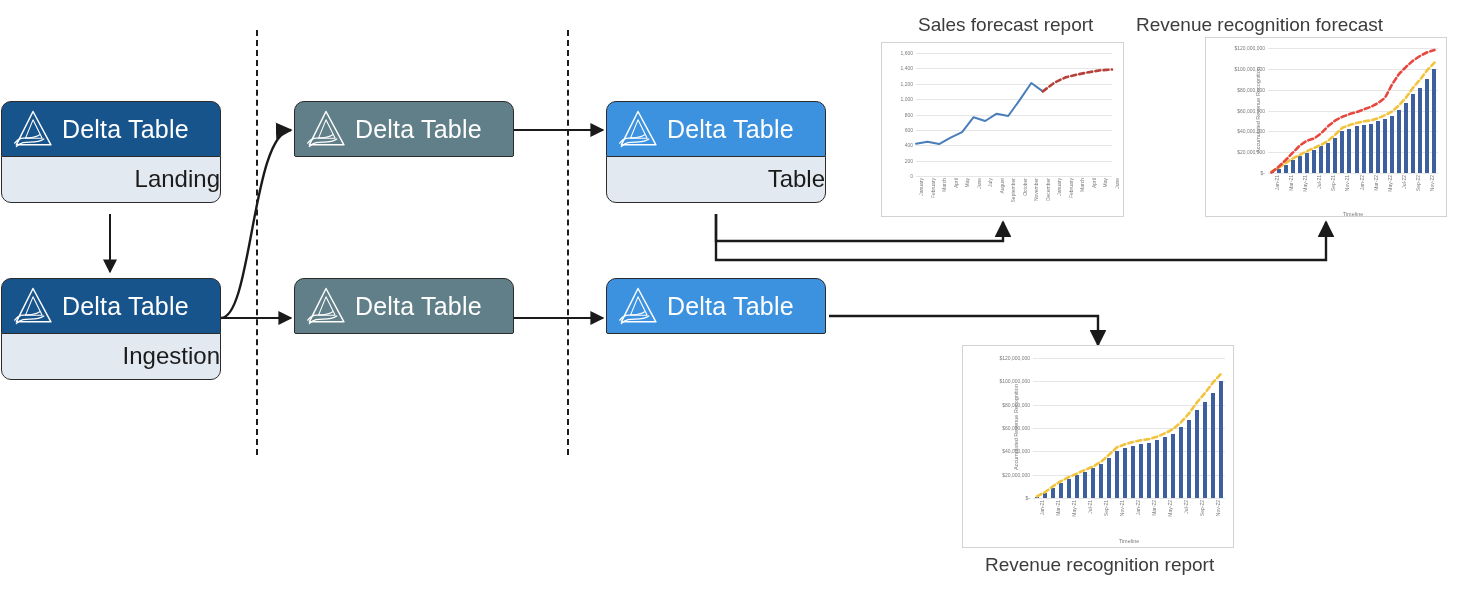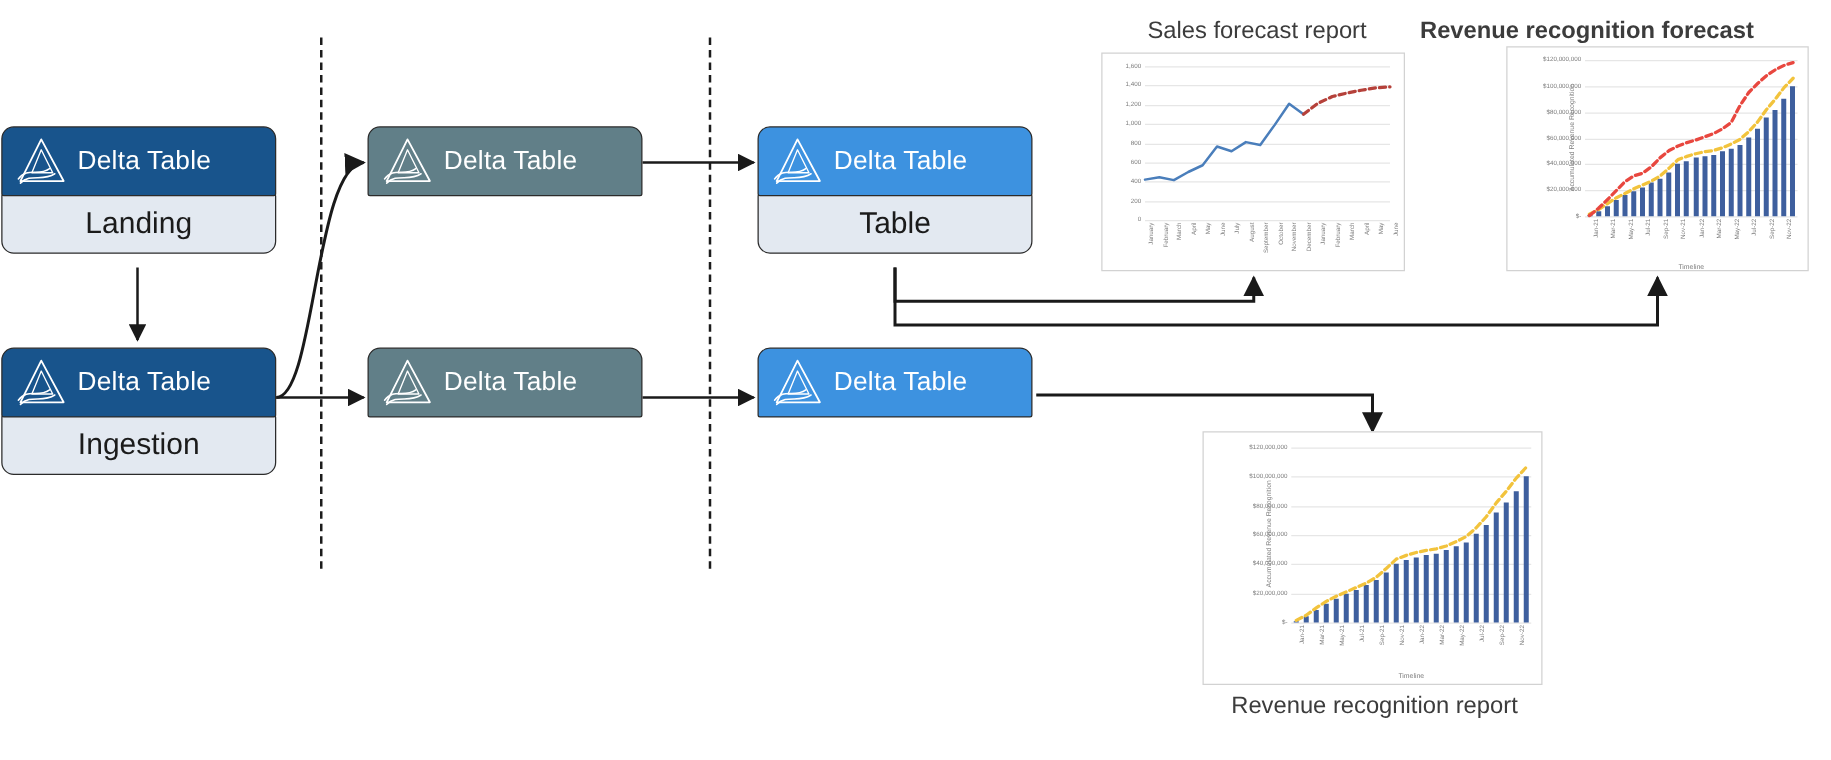--- a/index.html
+++ b/index.html
@@ -9,26 +9,26 @@
 
   
   .node{position:absolute;width:220px;}
   .node .head{
     height:56px;border-radius:10px 10px 2px 2px;
     border:1px solid #2b2b2b;
     display:flex;align-items:center;gap:8px;padding:0 10px;
     box-sizing:border-box;position:relative;z-index:2;
   }
   .node .head .label{
-    color:#ffffff;font-size:21px;letter-spacing:.2px;white-space:nowrap;
+    color:#ffffff;font-size:25px;letter-spacing:.2px;white-space:nowrap;
   }
   .node .body{
     height:48px;margin-top:-2px;border-radius:2px 2px 10px 10px;
     background:#e3e9f1;border:1px solid #2b2b2b;
-    display:flex;align-items:center;justify-content:center;
+    display:flex;align-items:center;justify-content:flex-end;
     box-sizing:border-box;position:relative;z-index:1;
   }
   .node .body .label{font-size:24px;color:#1b1b1b;white-space:nowrap;}
   .deltalogo{width:42px;height:40px;flex:0 0 auto;}
 
   
   .c-dark  .head{background:#18548c;}
   .c-slate .head{background:#617f88;}
   .c-blue  .head{background:#3d92e0;}
 
@@ -214,21 +214,21 @@
           <div class="xtick" style="left: 151.882px;">February</div>
           <div class="xtick" style="left: 163.412px;">March</div>
           <div class="xtick" style="left: 174.941px;">April</div>
           <div class="xtick" style="left: 186.471px;">May</div>
           <div class="xtick" style="left: 198px;">June</div>
         </div>
     </div>
   </div>
 
   <div class="chartwrap">
-    <div class="chart-title" style="left:1136px;top:14px;font-weight:bold;">Revenue recognition forecast</div>
+    <div class="chart-title" style="left:1136px;top:14px;">Revenue recognition forecast</div>
     <div class="chartbox" style="left:1205px;top:37px;width:242px;height:180px;">
       <div class="plot" id="plot-revfc" style="left:62px;top:10px;width:170px;height:125px;">
           <div class="gridline" style="top: 125px;"></div>
           <div class="ytick" style="top: 125px;">$-</div>
           <div class="gridline" style="top: 104.167px;"></div>
           <div class="ytick" style="top: 104.167px;">$20,000,000</div>
           <div class="gridline" style="top: 83.3333px;"></div>
           <div class="ytick" style="top: 83.3333px;">$40,000,000</div>
           <div class="gridline" style="top: 62.5px;"></div>
           <div class="ytick" style="top: 62.5px;">$60,000,000</div>

